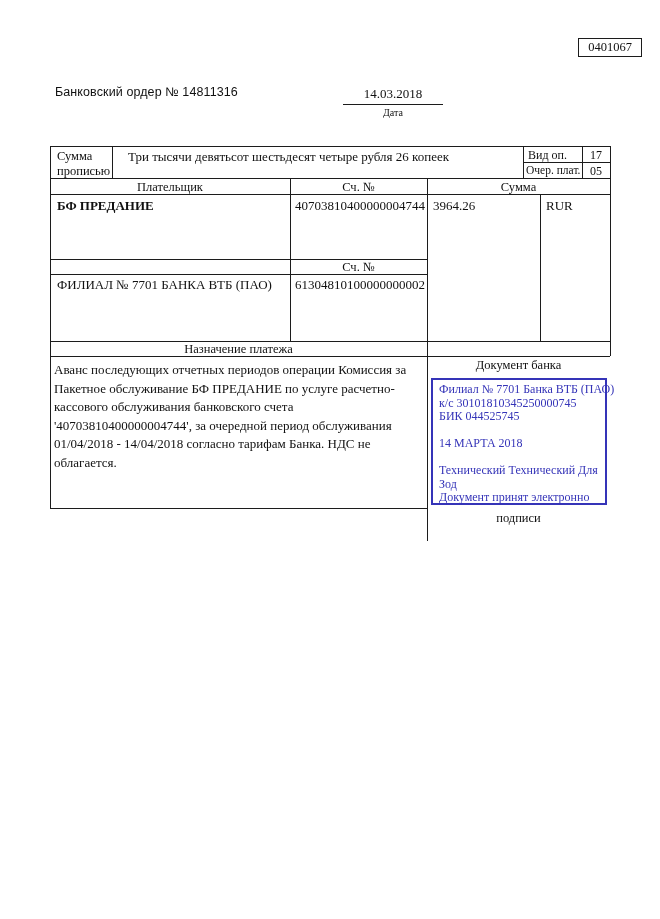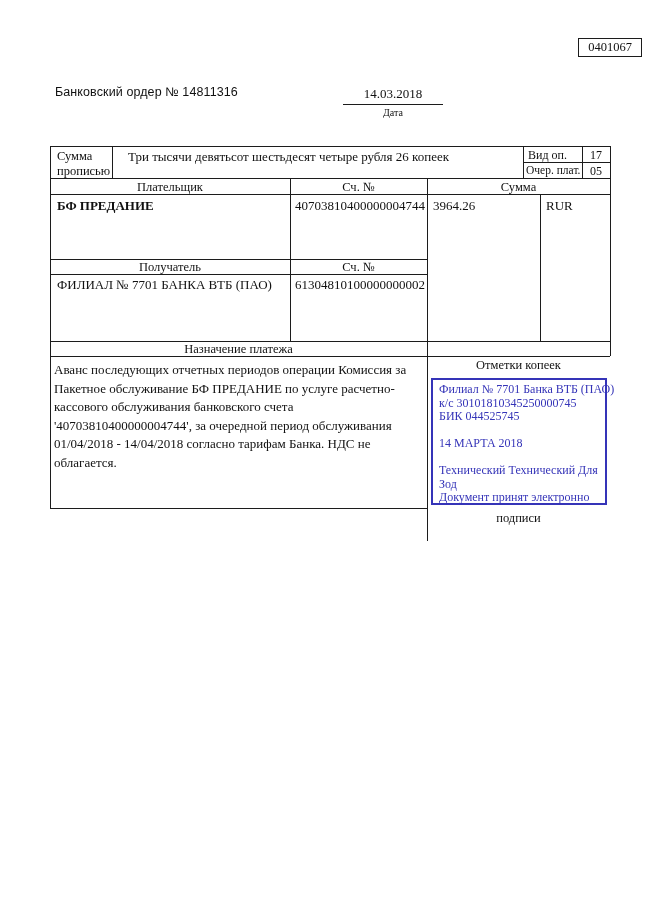--- a/index.html
+++ b/index.html
@@ -79,30 +79,29 @@
 
   <div class="abs serif12 center" style="left:50px;top:180px;width:240px;">Плательщик</div>
   <div class="abs serif12 center" style="left:290px;top:180px;width:137px;">Сч. №</div>
   <div class="abs serif12 center" style="left:427px;top:180px;width:183px;">Сумма</div>
 
   <div class="abs serif13" style="left:57px;top:198px;font-weight:bold;">БФ ПРЕДАНИЕ</div>
   <div class="abs serif13" style="left:295px;top:198px;">40703810400000004744</div>
   <div class="abs serif13" style="left:433px;top:198px;">3964.26</div>
   <div class="abs serif13" style="left:546px;top:198px;">RUR</div>
 
-  <div class="abs serif12 center" style="left:50px;top:260px;width:240px;">Получатель</div>
   <div class="abs serif12 center" style="left:290px;top:260px;width:137px;">Сч. №</div>
 
   <div class="abs serif13" style="left:57px;top:277px;">ФИЛИАЛ № 7701 БАНКА ВТБ (ПАО)</div>
   <div class="abs serif13" style="left:295px;top:277px;">61304810100000000002</div>
 
   <div class="abs serif12 center" style="left:50px;top:342px;width:377px;">Назначение платежа</div>
   <div class="abs purpose-text">Аванс последующих отчетных периодов операции Комиссия за Пакетное обслуживание БФ ПРЕДАНИЕ по услуге расчетно-кассового обслуживания банковского счета '40703810400000004744', за очередной период обслуживания 01/04/2018 - 14/04/2018 согласно тарифам Банка. НДС не облагается.</div>
 
-  <div class="abs serif12 center" style="left:427px;top:358px;width:183px;">Отметки копеек</div>
+  <div class="abs serif12 center" style="left:427px;top:358px;width:183px;">Документ банка</div>
 
   <div class="abs stamp-box">
     <div class="stamp-line">Филиал № 7701 Банка ВТБ (ПАО)</div>
     <div class="stamp-line">к/с 30101810345250000745</div>
     <div class="stamp-line">БИК 044525745</div>
     <div class="stamp-line"></div>
     <div class="stamp-line">14 МАРТА 2018</div>
     <div class="stamp-line"></div>
     <div class="stamp-line">Технический Технический Для</div>
     <div class="stamp-line">Зод</div>

